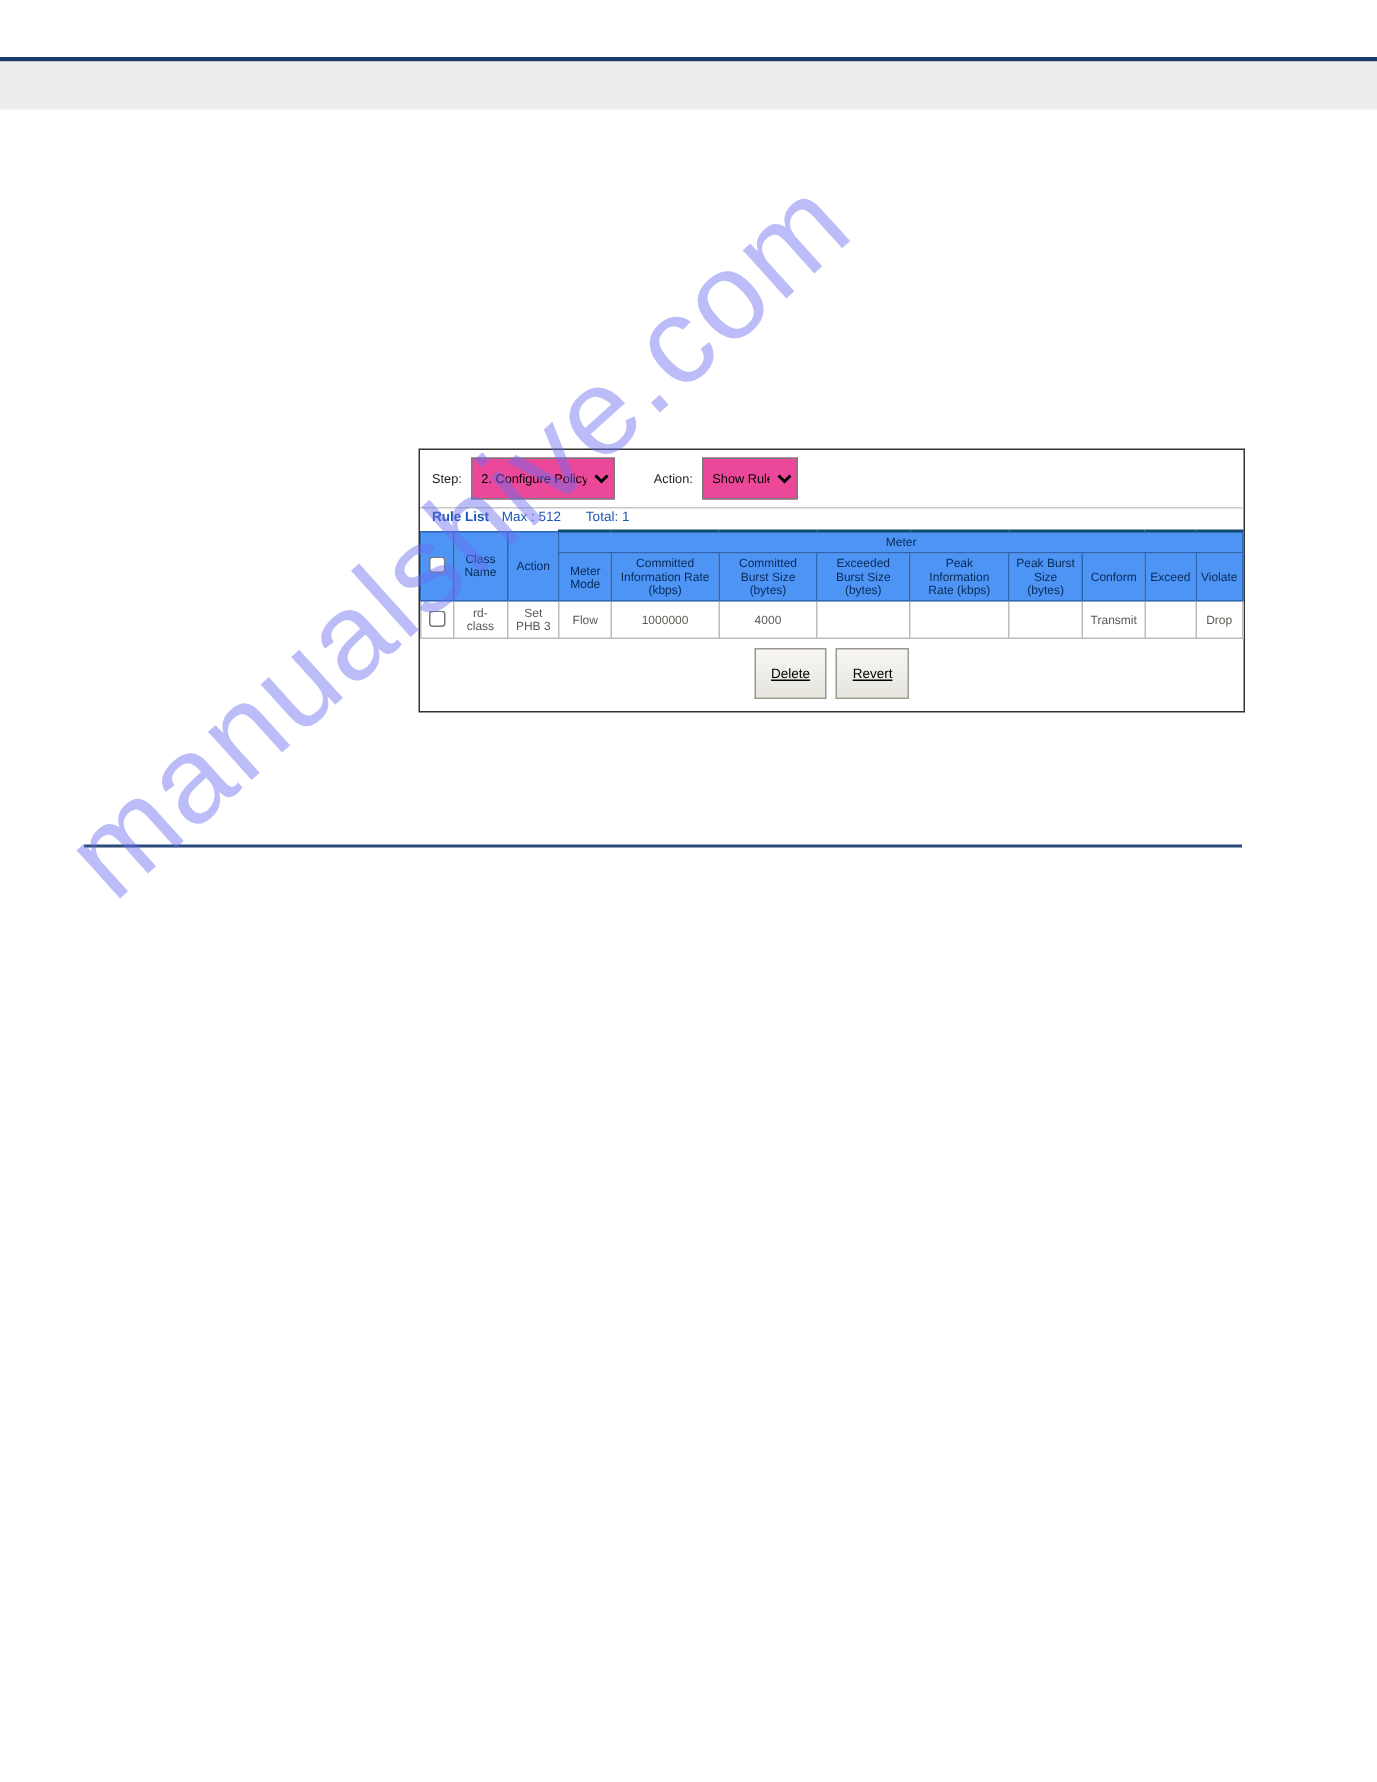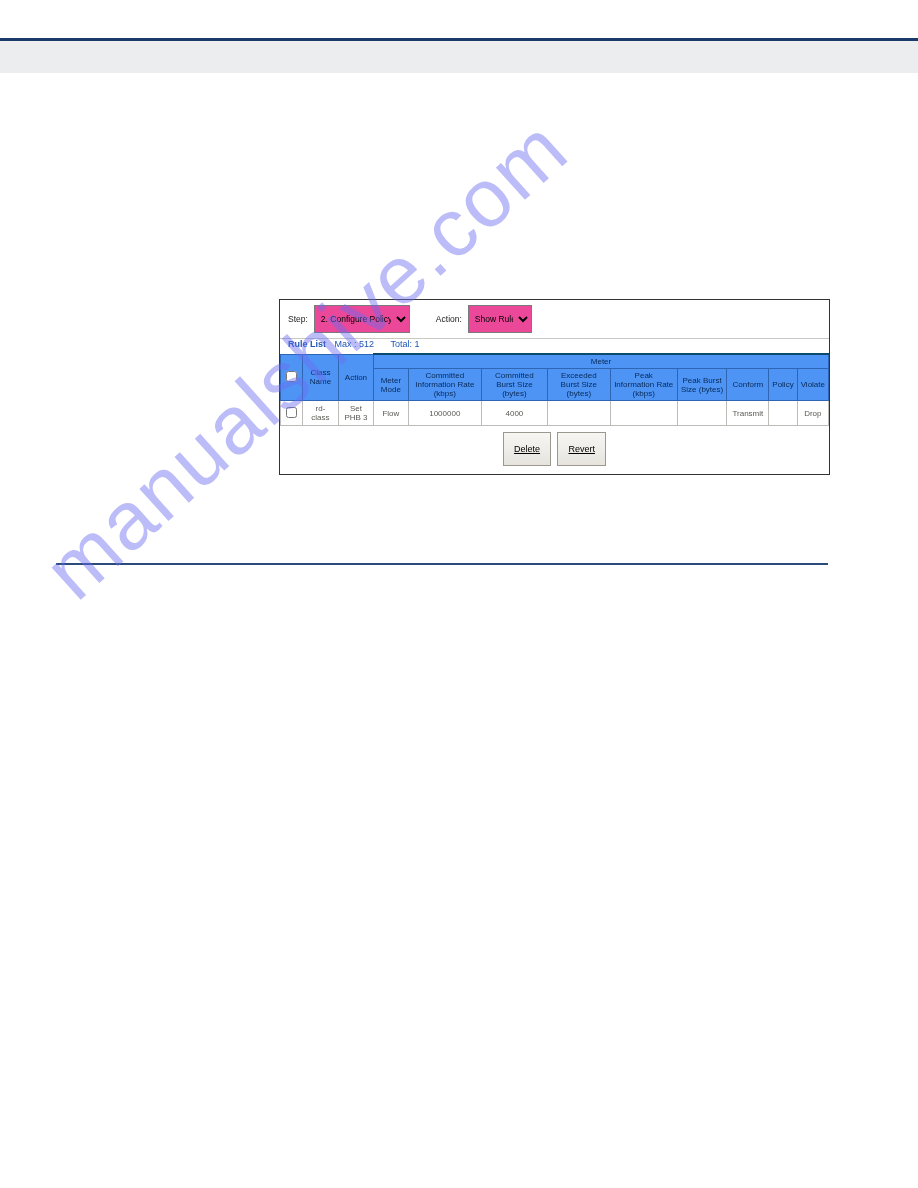--- a/index.html
+++ b/index.html
@@ -63,21 +63,21 @@
         <th colspan="9" class="main">Meter</th>
       </tr>
       <tr>
         <th>Meter Mode</th>
         <th>Committed Information Rate (kbps)</th>
         <th>Committed Burst Size (bytes)</th>
         <th>Exceeded Burst Size (bytes)</th>
         <th>Peak Information Rate (kbps)</th>
         <th>Peak Burst Size (bytes)</th>
         <th>Conform</th>
-        <th>Policy</th>
+        <th>Exceed</th>
         <th>Violate</th>
       </tr>
     </thead>
     <tbody>
       <tr>
         <td class="chk"><input type="checkbox" style=""></td>
         <td>rd-class</td>
         <td>Set PHB 3</td>
         <td>Flow</td>
         <td>1000000</td>

